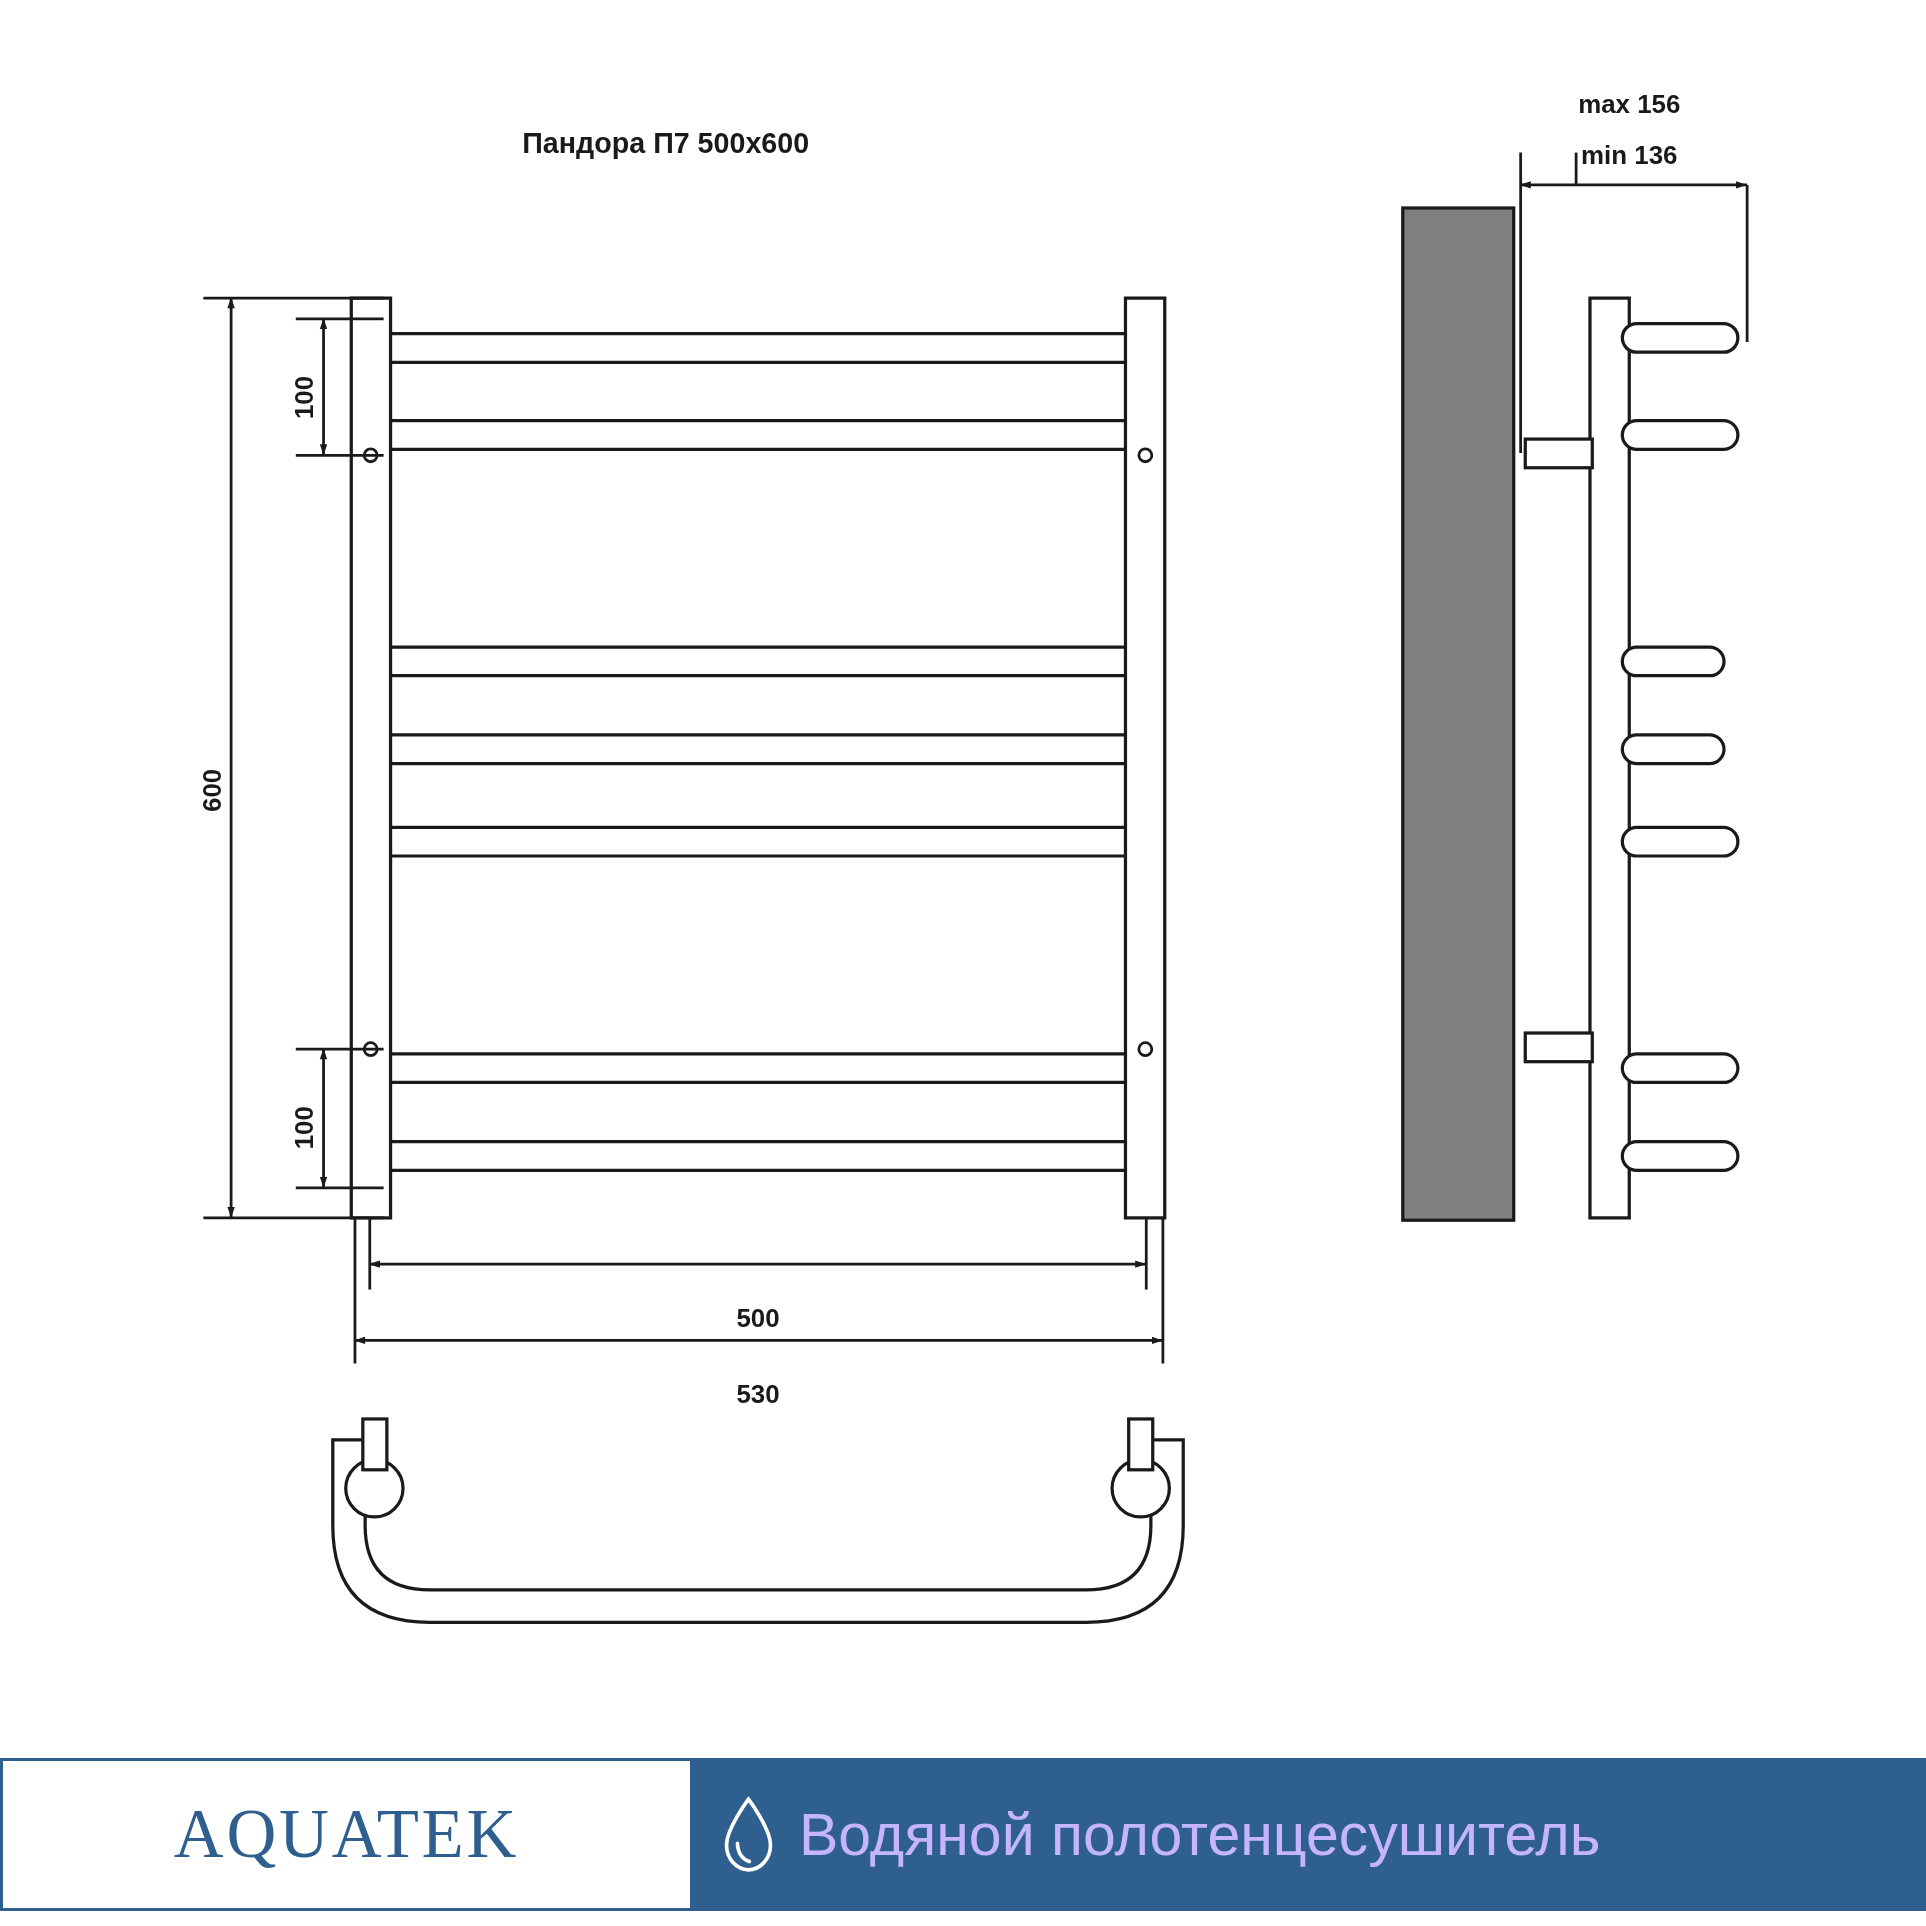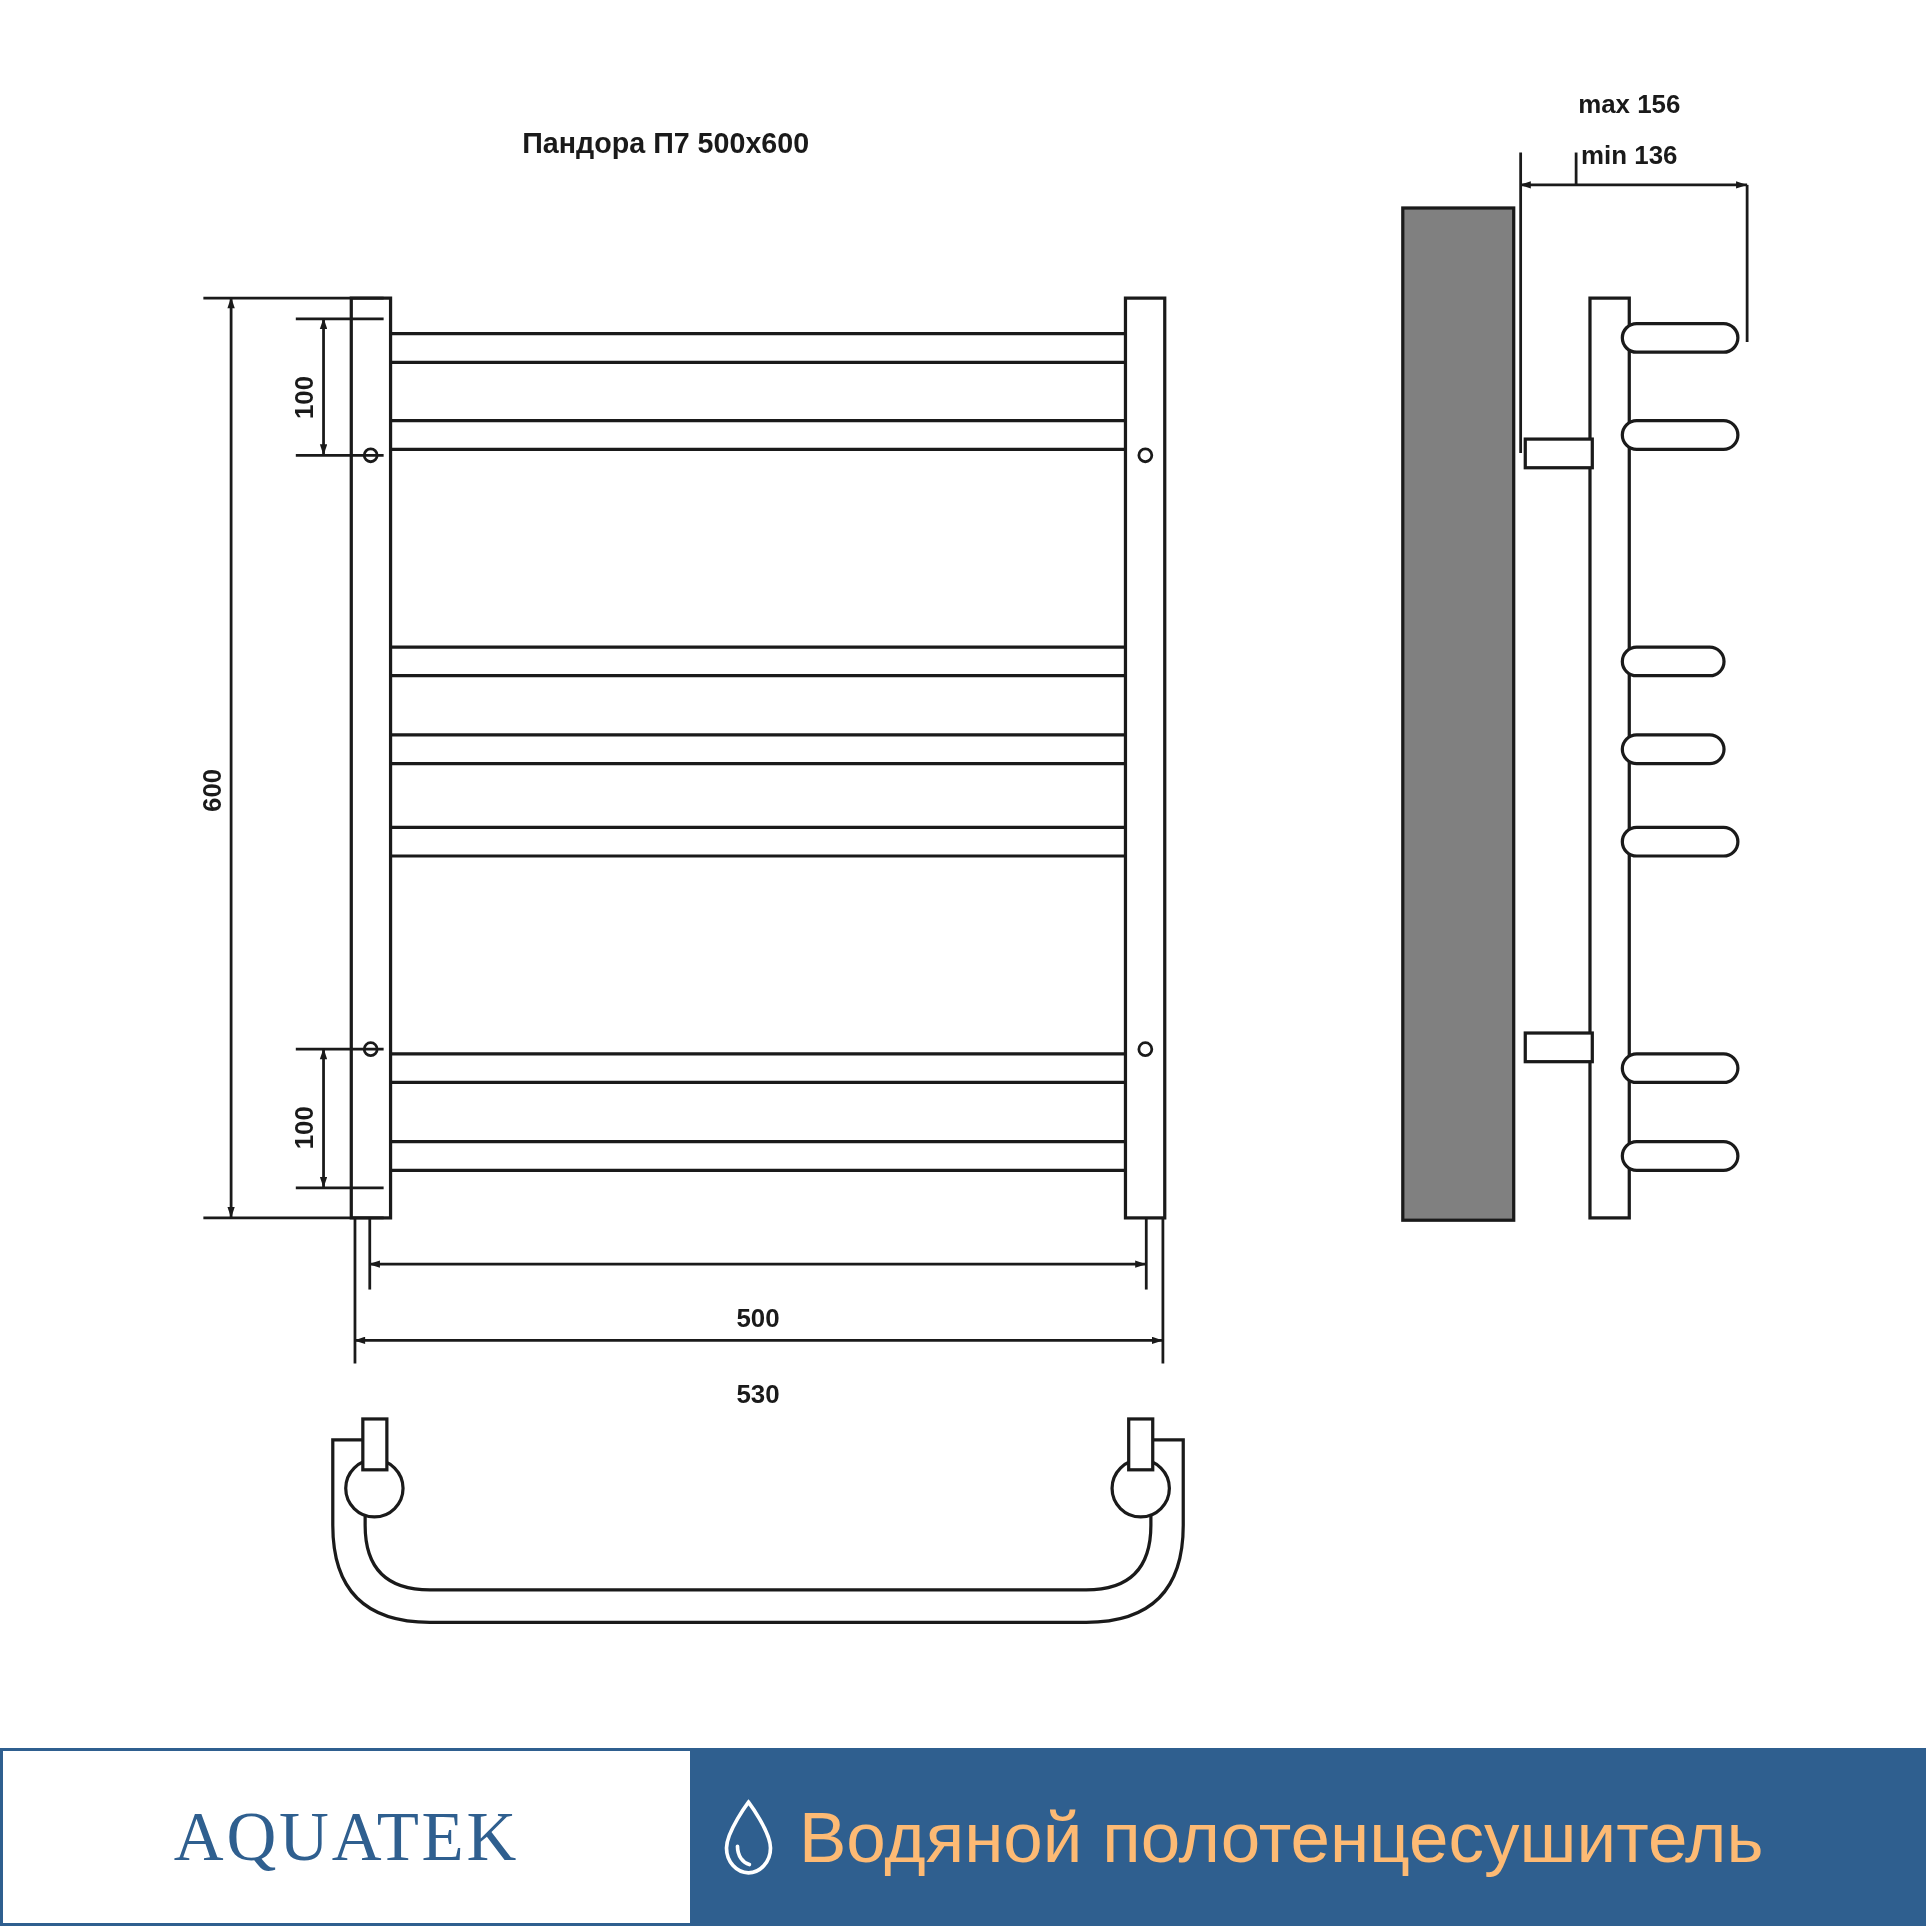--- a/index.html
+++ b/index.html
@@ -34,23 +34,23 @@
     font-size: 62px;
     font-weight: bold;
   }
   .dim-txt {
     font-size: 56px;
     font-weight: bold;
   }
   .footer {
     position: absolute;
     left: 0;
-    bottom: 0;
-    width: 1926px;
-    height: 178px;
+    bottom: 15px;
+    width: 1926px;
+    height: 153px;
     display: flex;
     align-items: stretch;
   }
   .footer-left {
     width: 693px;
     background: #ffffff;
     border: 3.2px solid #2f5f8f;
     box-sizing: border-box;
     display: flex;
     align-items: center;
@@ -71,22 +71,22 @@
     padding-left: 28px;
     box-sizing: border-box;
   }
   .drop-icon {
     width: 55px;
     height: 79px;
     flex: 0 0 auto;
     margin-right: 23px;
   }
   .footer-caption {
-    color: #fdba74;
-    font-size: 71px;
+    color: #c4b5fd;
+    font-size: 59px;
     font-family: "Liberation Sans", sans-serif;
     white-space: nowrap;
   }
 </style>
 </head>
 <body>
 
 <div id="stage">
 
   <svg class="drawing" viewBox="0 0 4167 4167" xmlns="http://www.w3.org/2000/svg">

